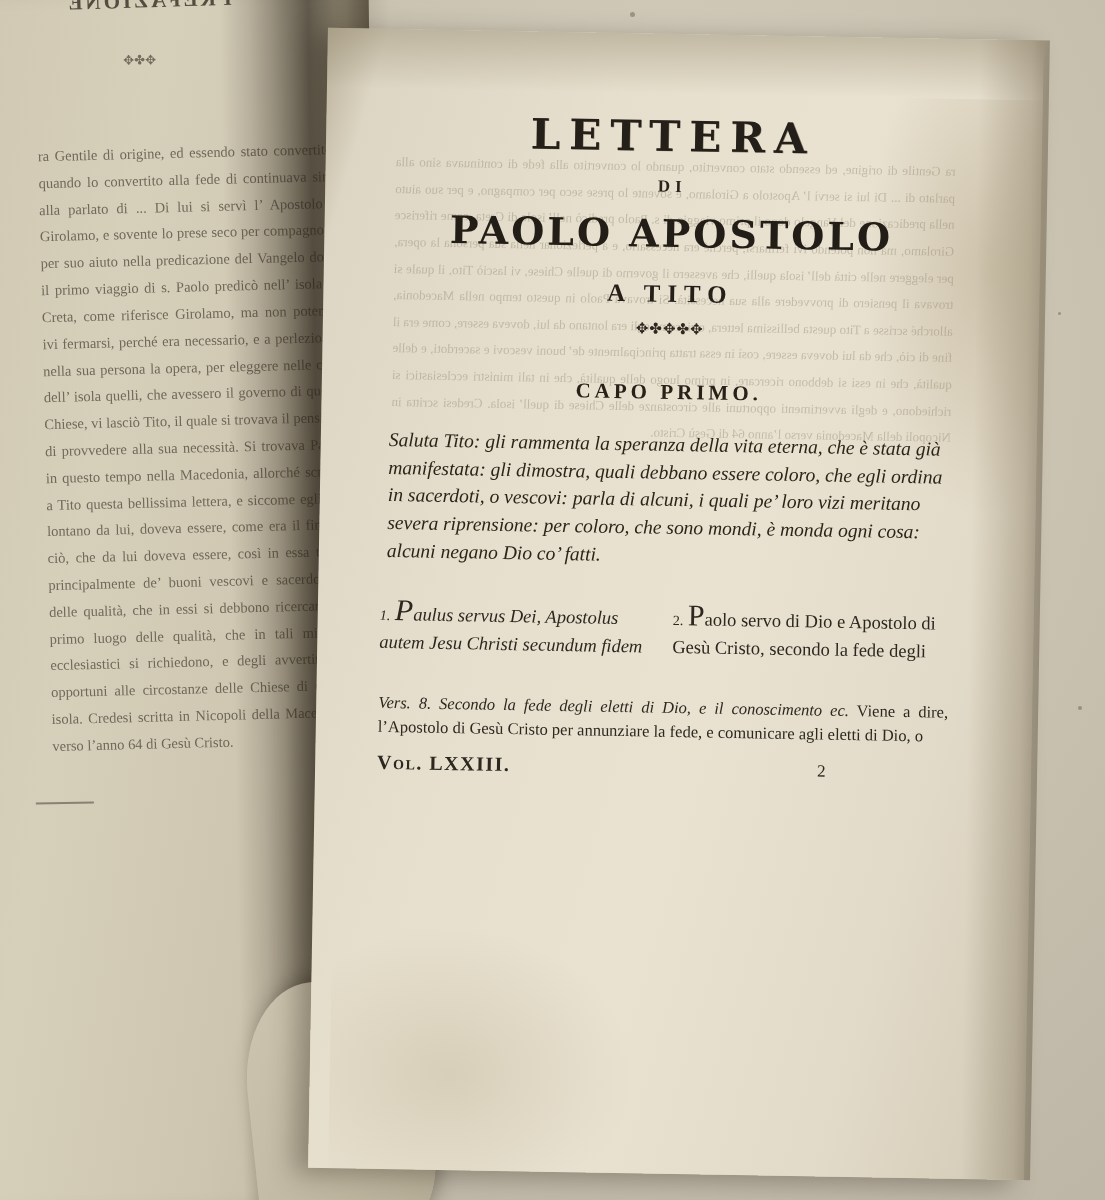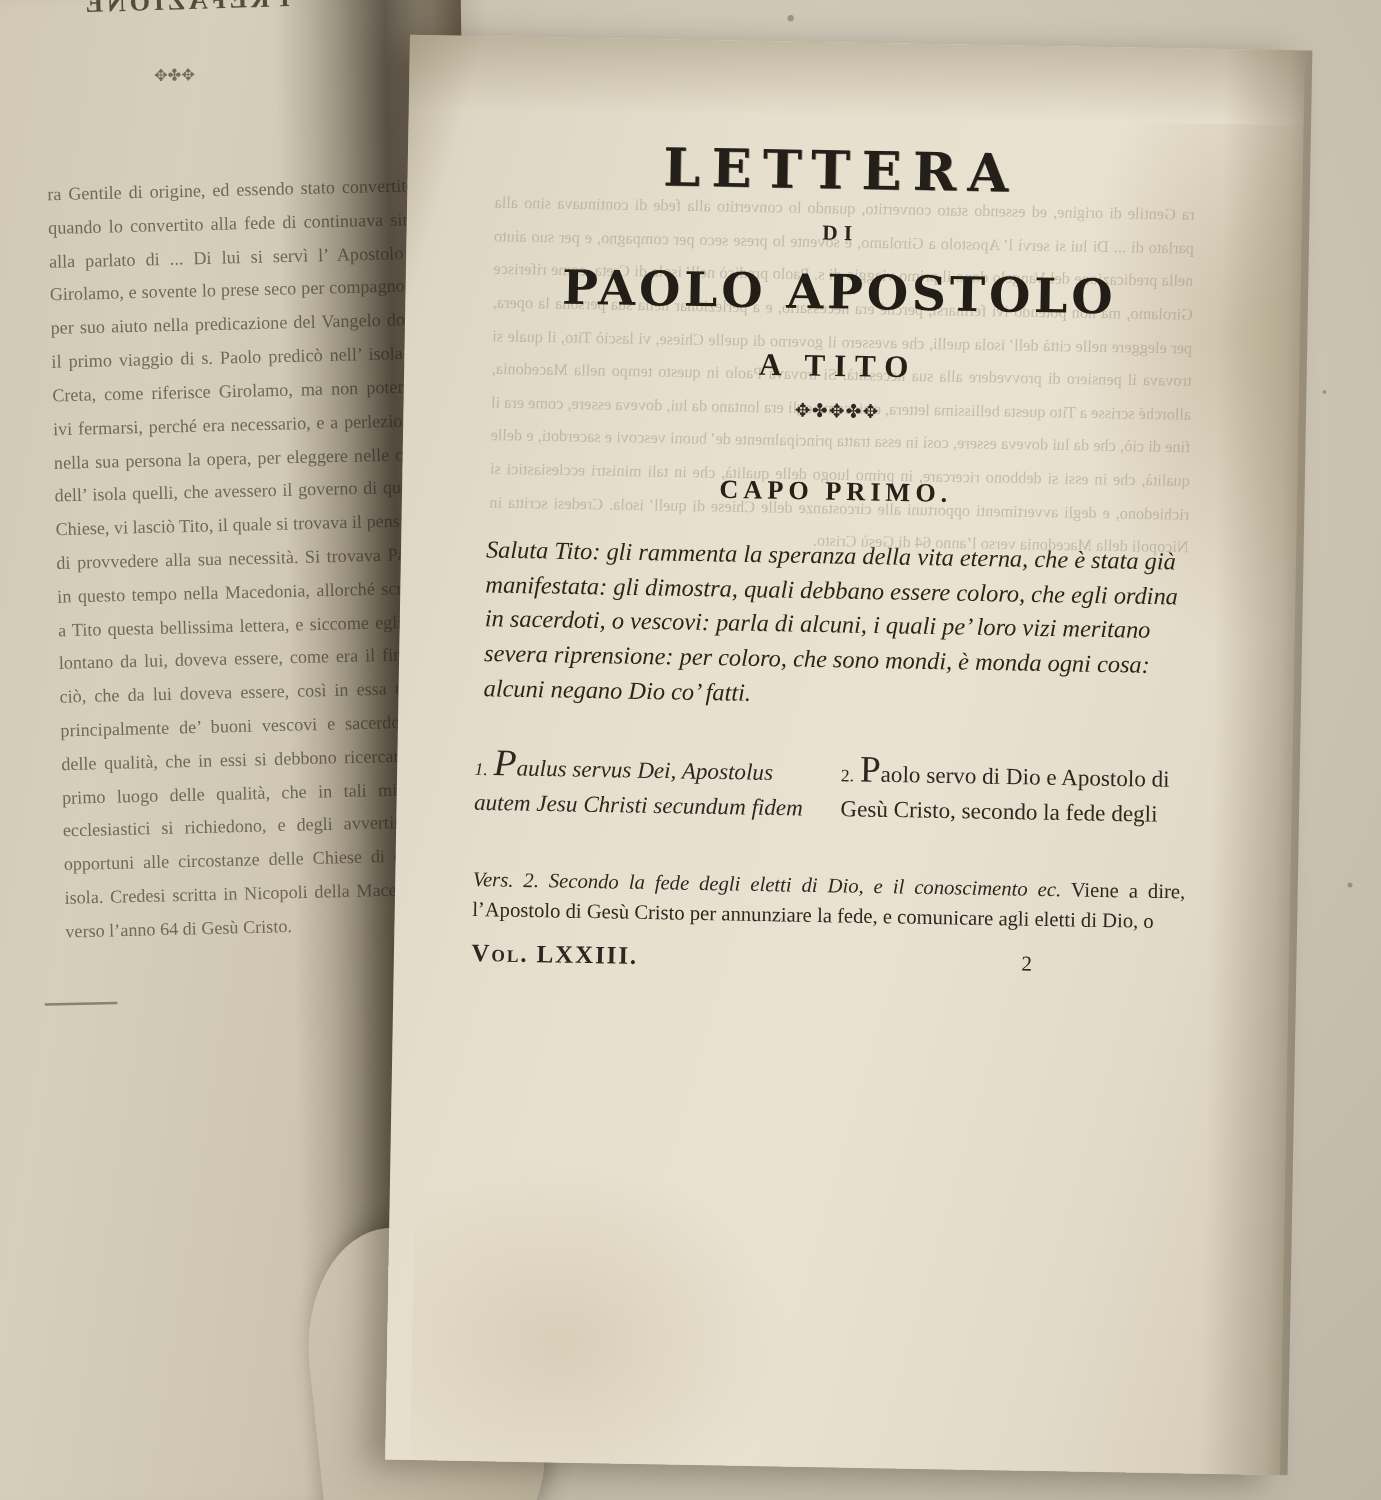--- a/index.html
+++ b/index.html
@@ -325,21 +325,21 @@
           <span class="dropnum">1.</span>
           <span class="dropcap">P</span><span>aulus servus Dei, Apostolus autem Jesu Christi secundum fidem</span>
         </div>
         <div class="col col-italian">
           <span class="dropnum">2.</span>
           <span class="dropcap">P</span><span>aolo servo di Dio e Apostolo di Gesù Cristo, secondo la fede degli</span>
         </div>
       </div>
 
       <div class="note">
-        <i>Vers. 2.</i>
+        <i>Vers. 8.</i>
         <i>Secondo la fede degli eletti di Dio, e il conoscimento ec.</i>
         <span>Viene a dire, l’Apostolo di Gesù Cristo per annunziare la fede, e comunicare agli eletti di Dio, o</span>
       </div>
 
       <div class="footline">
         <span class="vol">Vol. LXXIII.</span>
         <span class="sig">2</span>
       </div>
     </div>
   </div>

